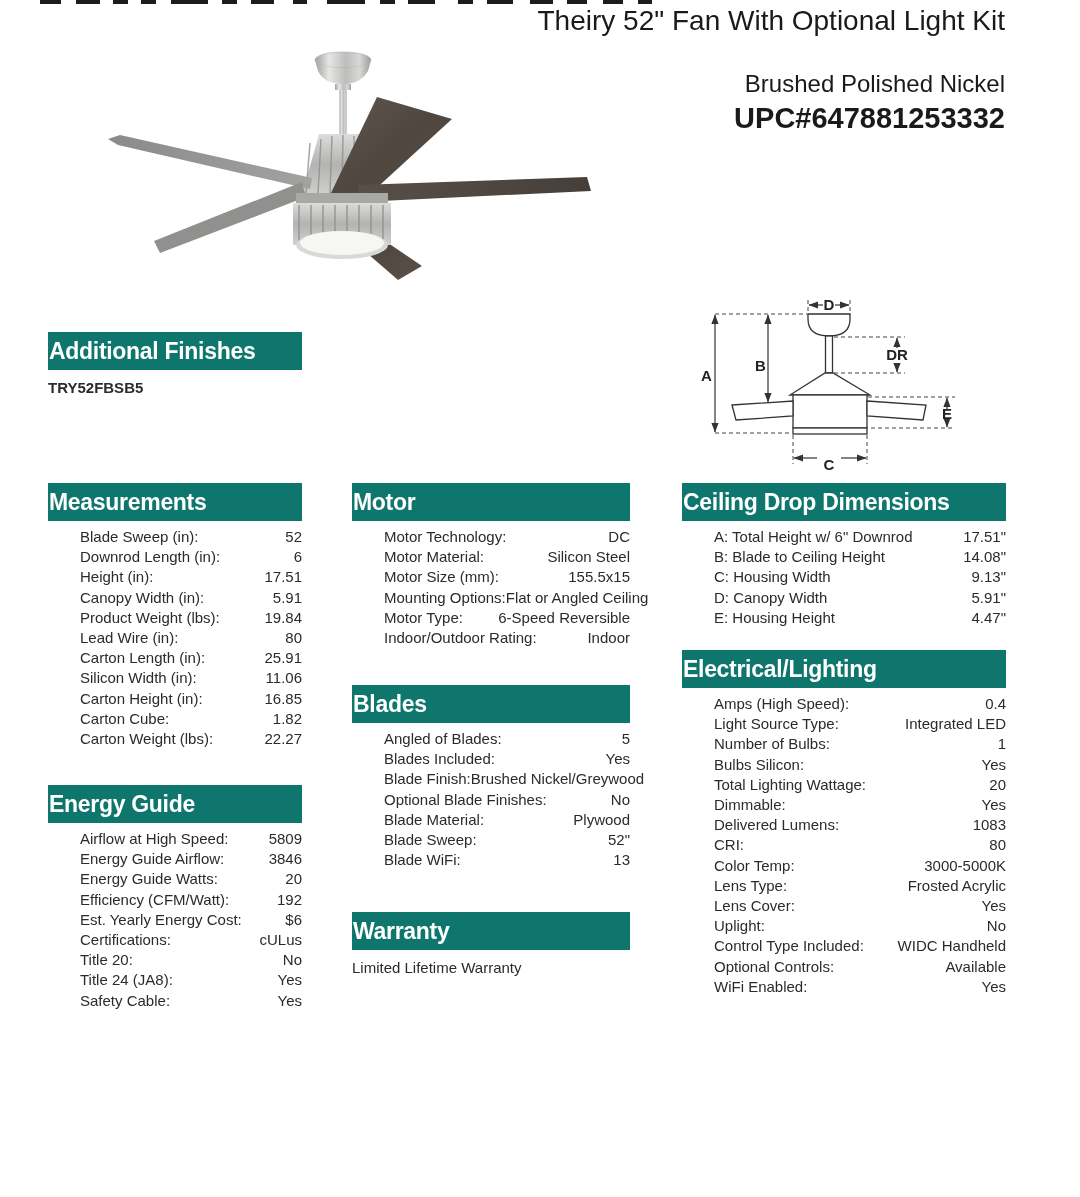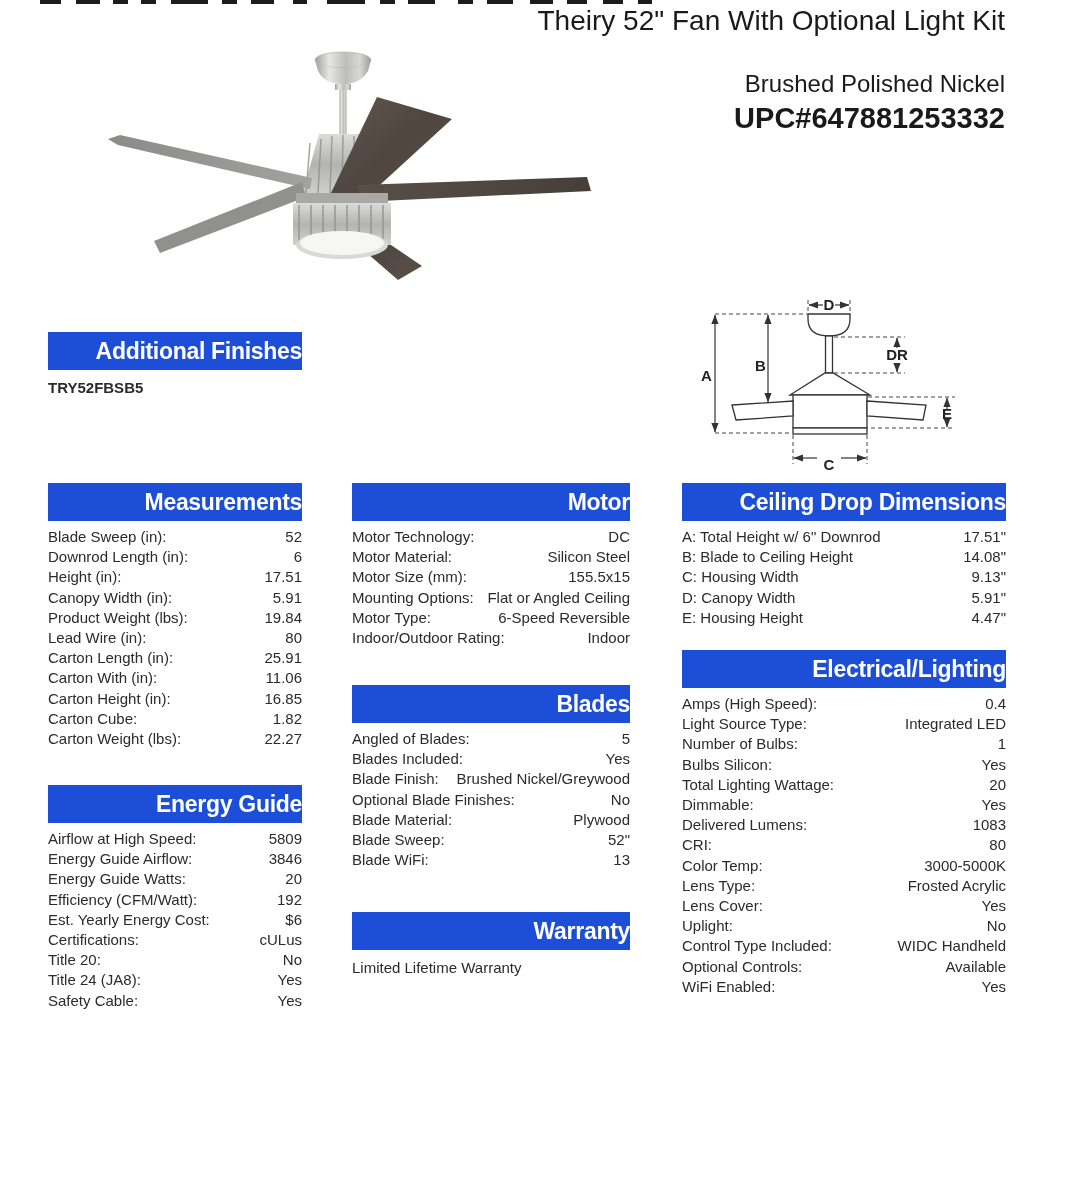--- a/index.html
+++ b/index.html
@@ -17,26 +17,26 @@
   .title-line2{font-size:24px;line-height:29px;margin-top:32px;}
   .title-line3{font-size:29px;line-height:25px;margin-top:8px;font-weight:bold;}
 
   
   .fan-photo{position:absolute;left:90px;top:35px;width:660px;height:270px;}
   .dim-diagram{position:absolute;left:695px;top:288px;width:285px;height:190px;}
 
   
   .spec{position:absolute;}
   .bar{
-    background:#1d4ed8;color:#ffffff;height:38px;line-height:38px;
-    font-weight:bold;font-size:23px;letter-spacing:-0.3px;padding-left:16px;
-    white-space:nowrap;overflow:hidden;text-align:right;
+    background:#0f766e;color:#ffffff;height:38px;line-height:38px;
+    font-weight:bold;font-size:23px;letter-spacing:-0.3px;padding-left:1px;
+    white-space:nowrap;overflow:hidden;
   }
   .rows{margin-top:6px;}
-  .row{display:flex;justify-content:space-between;line-height:20.2px;font-size:15px;}
+  .row{display:flex;justify-content:space-between;line-height:20.2px;font-size:15px;margin-left:32px;}
   .row .lbl{white-space:nowrap;}
   .row .val{white-space:nowrap;text-align:center;}
   .plain-text{font-size:15px;line-height:19px;margin-top:8px;}
   .plain-text.bold{font-weight:bold;}
 
   svg text{font-family:"Liberation Sans", sans-serif;}
 </style>
 </head>
 <body>
 
@@ -241,21 +241,21 @@
         <span class="lbl">Lead Wire (in):</span>
         <span class="val">80</span>
       </div>
 
       <div class="row">
         <span class="lbl">Carton Length (in):</span>
         <span class="val">25.91</span>
       </div>
 
       <div class="row">
-        <span class="lbl">Carton With (in):</span>
+        <span class="lbl">Silicon Width (in):</span>
         <span class="val">11.06</span>
       </div>
 
       <div class="row">
         <span class="lbl">Carton Height (in):</span>
         <span class="val">16.85</span>
       </div>
 
       <div class="row">
         <span class="lbl">Carton Cube:</span>

